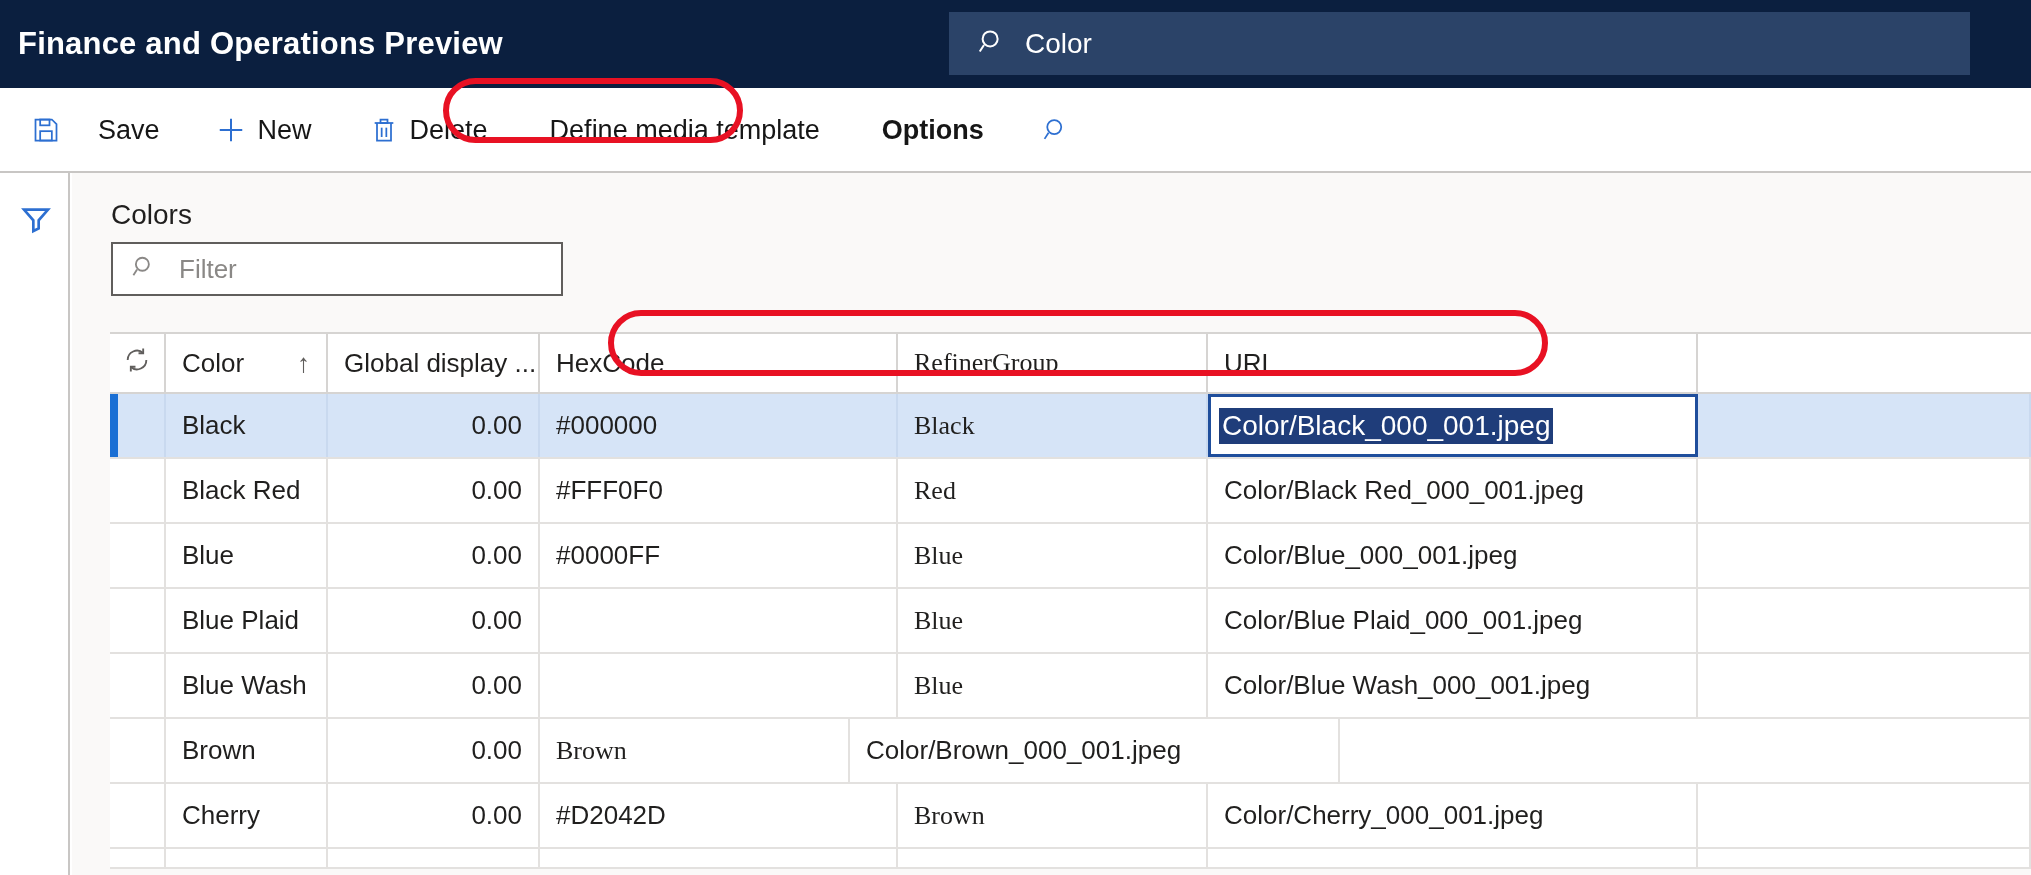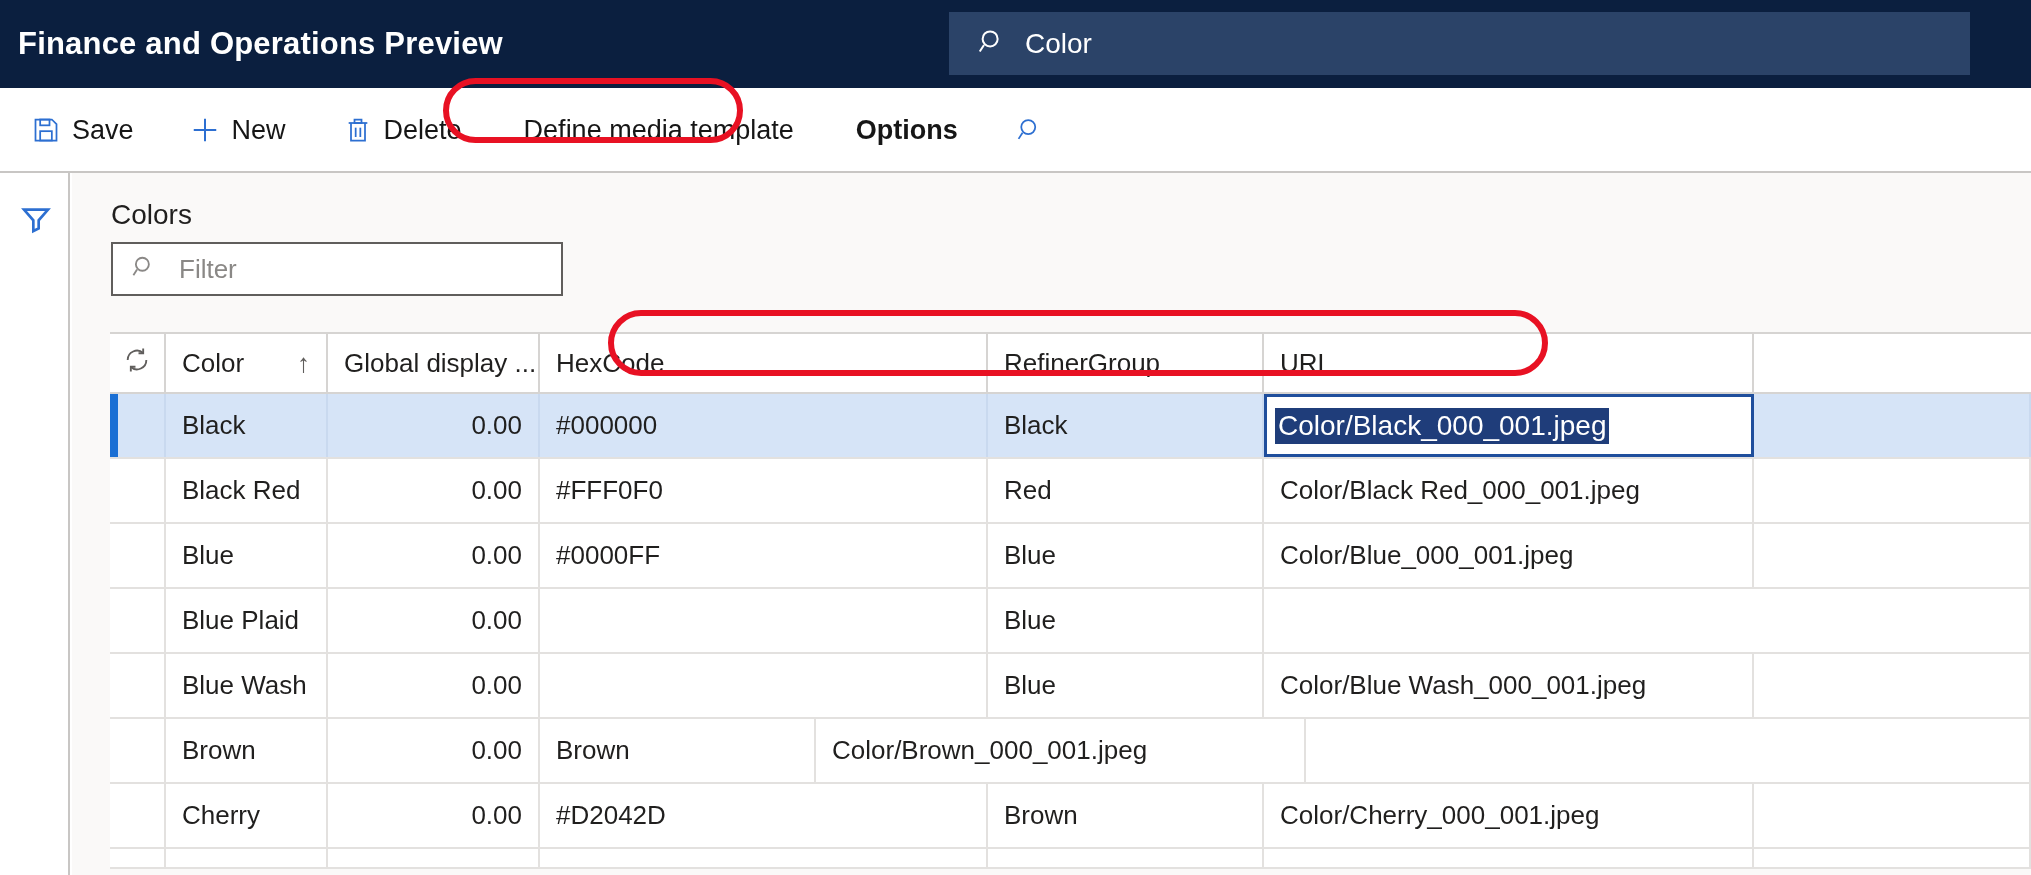--- a/index.html
+++ b/index.html
@@ -49,21 +49,21 @@
   }
   .act {
     display: flex; align-items: center;
     height: 84px;
     padding: 0 18px;
     white-space: nowrap;
     cursor: default;
   }
   .act .ic { margin-right: 12px; display: flex; align-items: center; }
   .act .lbl { font-size: 27px; color: #161616; }
-  .act-save { margin-left: 14px; }
+  .act-save { margin-left: 14px; gap: 26px; }
   .act-new { margin-left: 20px; }
   .act-delete { margin-left: 22px; }
   .act-define { margin-left: 26px; }
   .act-options { margin-left: 26px; font-weight: bold; }
   .act-options .lbl { font-weight: bold; }
   .act-find { margin-left: 22px; }
 
   
   .actionbar-sep {
     position: absolute; left: 0; top: 171px;
@@ -130,22 +130,22 @@
     font-size: 26px;
     color: #201f1e;
     overflow: hidden;
     white-space: nowrap;
   }
   .grid-header .gc { border-right: 2px solid #d6d4d2; }
   
   .c-sel   { width: 56px;  padding: 0; justify-content: center; }
   .c-color { width: 162px; }
   .c-gdo   { width: 212px; justify-content: flex-end; }
-  .c-hex   { width: 448px; }
-  .c-ref   { width: 276px; }
+  .c-hex   { width: 358px; }
+  .c-ref   { width: 310px; font-family: Liberation Serif, serif; }
   .c-url   { width: 490px; border-right: 2px solid #e3e1df; }
   .c-tail  { flex: 1 1 auto; border-right: none; }
   .grid-header .c-tail { border-right: none; }
 
   .hdr-color-wrap {
     width: 100%;
     display: flex; align-items: center; justify-content: space-between;
   }
   .sort-arrow { color: #605e5c; font-size: 26px; }
 
@@ -360,20 +360,21 @@
       <div class="gc c-url">Color/Blue_000_001.jpeg</div>
       <div class="gc c-tail"></div>
     </div>
 
     <div class="grid-row data-row">
       <div class="row-indicator"></div>
       <div class="gc c-color">Blue Plaid</div>
       <div class="gc c-gdo">0.00</div>
       <div class="gc c-hex"></div>
       <div class="gc c-ref">Blue</div>
+      <div class="gc c-url">Color/Blue Plaid_000_001.jpeg</div>
       <div class="gc c-tail"></div>
     </div>
 
     <div class="grid-row data-row">
       <div class="row-indicator"></div>
       <div class="gc c-color">Blue Wash</div>
       <div class="gc c-gdo">0.00</div>
       <div class="gc c-hex"></div>
       <div class="gc c-ref">Blue</div>
       <div class="gc c-url">Color/Blue Wash_000_001.jpeg</div>

